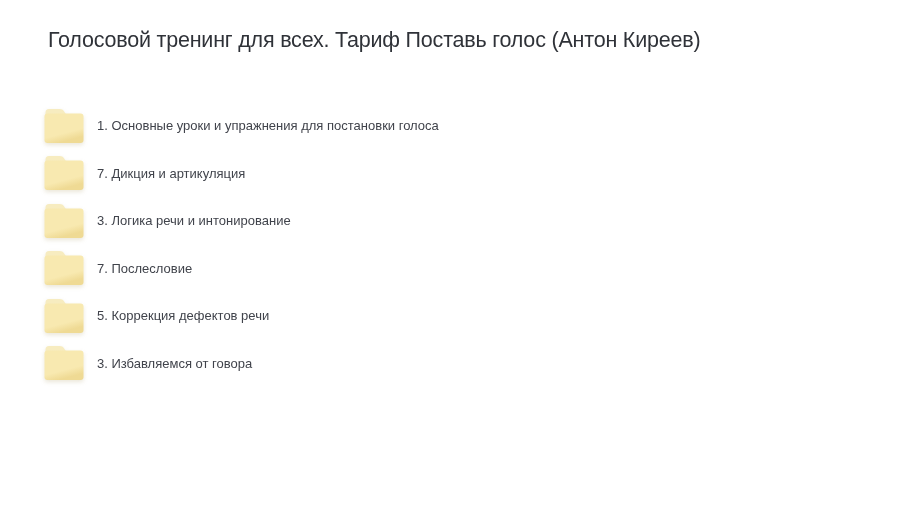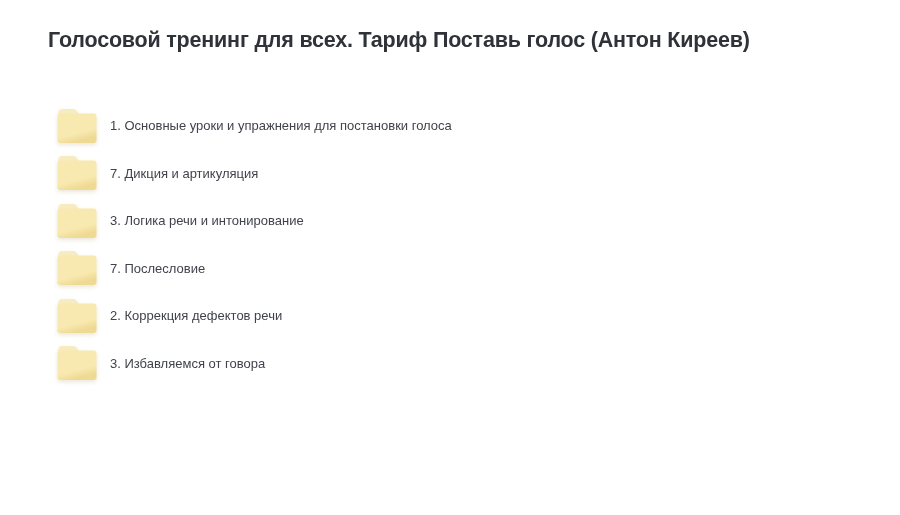--- a/index.html
+++ b/index.html
@@ -16,27 +16,27 @@
     font-family:"Liberation Sans","DejaVu Sans",sans-serif;
   }
   .page{
     width:900px;height:515px;
     position:relative;
   }
   .page-title{
     margin:27px 30px 0 48px;
     font-size:21.5px;
     line-height:1.25;
-    font-weight:bold;
+    font-weight:normal;
     letter-spacing:-0.2px;
     color:var(--title-color);
   }
   .folder-list{
     margin-top:53px;
-    padding-left:55px;
+    padding-left:42px;
   }
   .folder-row{
     display:flex;
     align-items:center;
     height:38px;
     margin-bottom:9.5px;
     cursor:pointer;
     width:fit-content;
   }
   .folder-icon{
@@ -133,21 +133,21 @@
           <linearGradient id="folderBodyGrad" x1="0" y1="0" x2="0.35" y2="1">
             <stop offset="0" style="stop-color:var(--folder-top)"></stop>
             <stop offset="0.75" style="stop-color:var(--folder-top)"></stop>
             <stop offset="1" style="stop-color:var(--folder-bottom)"></stop>
           </linearGradient>
         </defs>
         <path d="M7 2 h10.5 c2.2 0 3.6 0.8 4.6 2.4 L24.5 8 H3.5 V5.5 C3.5 3.3 4.8 2 7 2 Z" style="fill:var(--folder-tab)"></path>
         <rect x="2.5" y="6.5" width="39" height="29.5" rx="3" fill="url(#folderBodyGrad)"></rect>
       </svg>
     </span>
-    <span class="folder-label">2. Коррекция дефектов речи</span>
+    <span class="folder-label">5. Коррекция дефектов речи</span>
   </div>
       <div class="folder-row">
     <span class="folder-icon">
       <svg width="44" height="38" viewBox="0 0 44 38" xmlns="http://www.w3.org/2000/svg">
         <defs>
           <linearGradient id="folderBodyGrad" x1="0" y1="0" x2="0.35" y2="1">
             <stop offset="0" style="stop-color:var(--folder-top)"></stop>
             <stop offset="0.75" style="stop-color:var(--folder-top)"></stop>
             <stop offset="1" style="stop-color:var(--folder-bottom)"></stop>
           </linearGradient>

